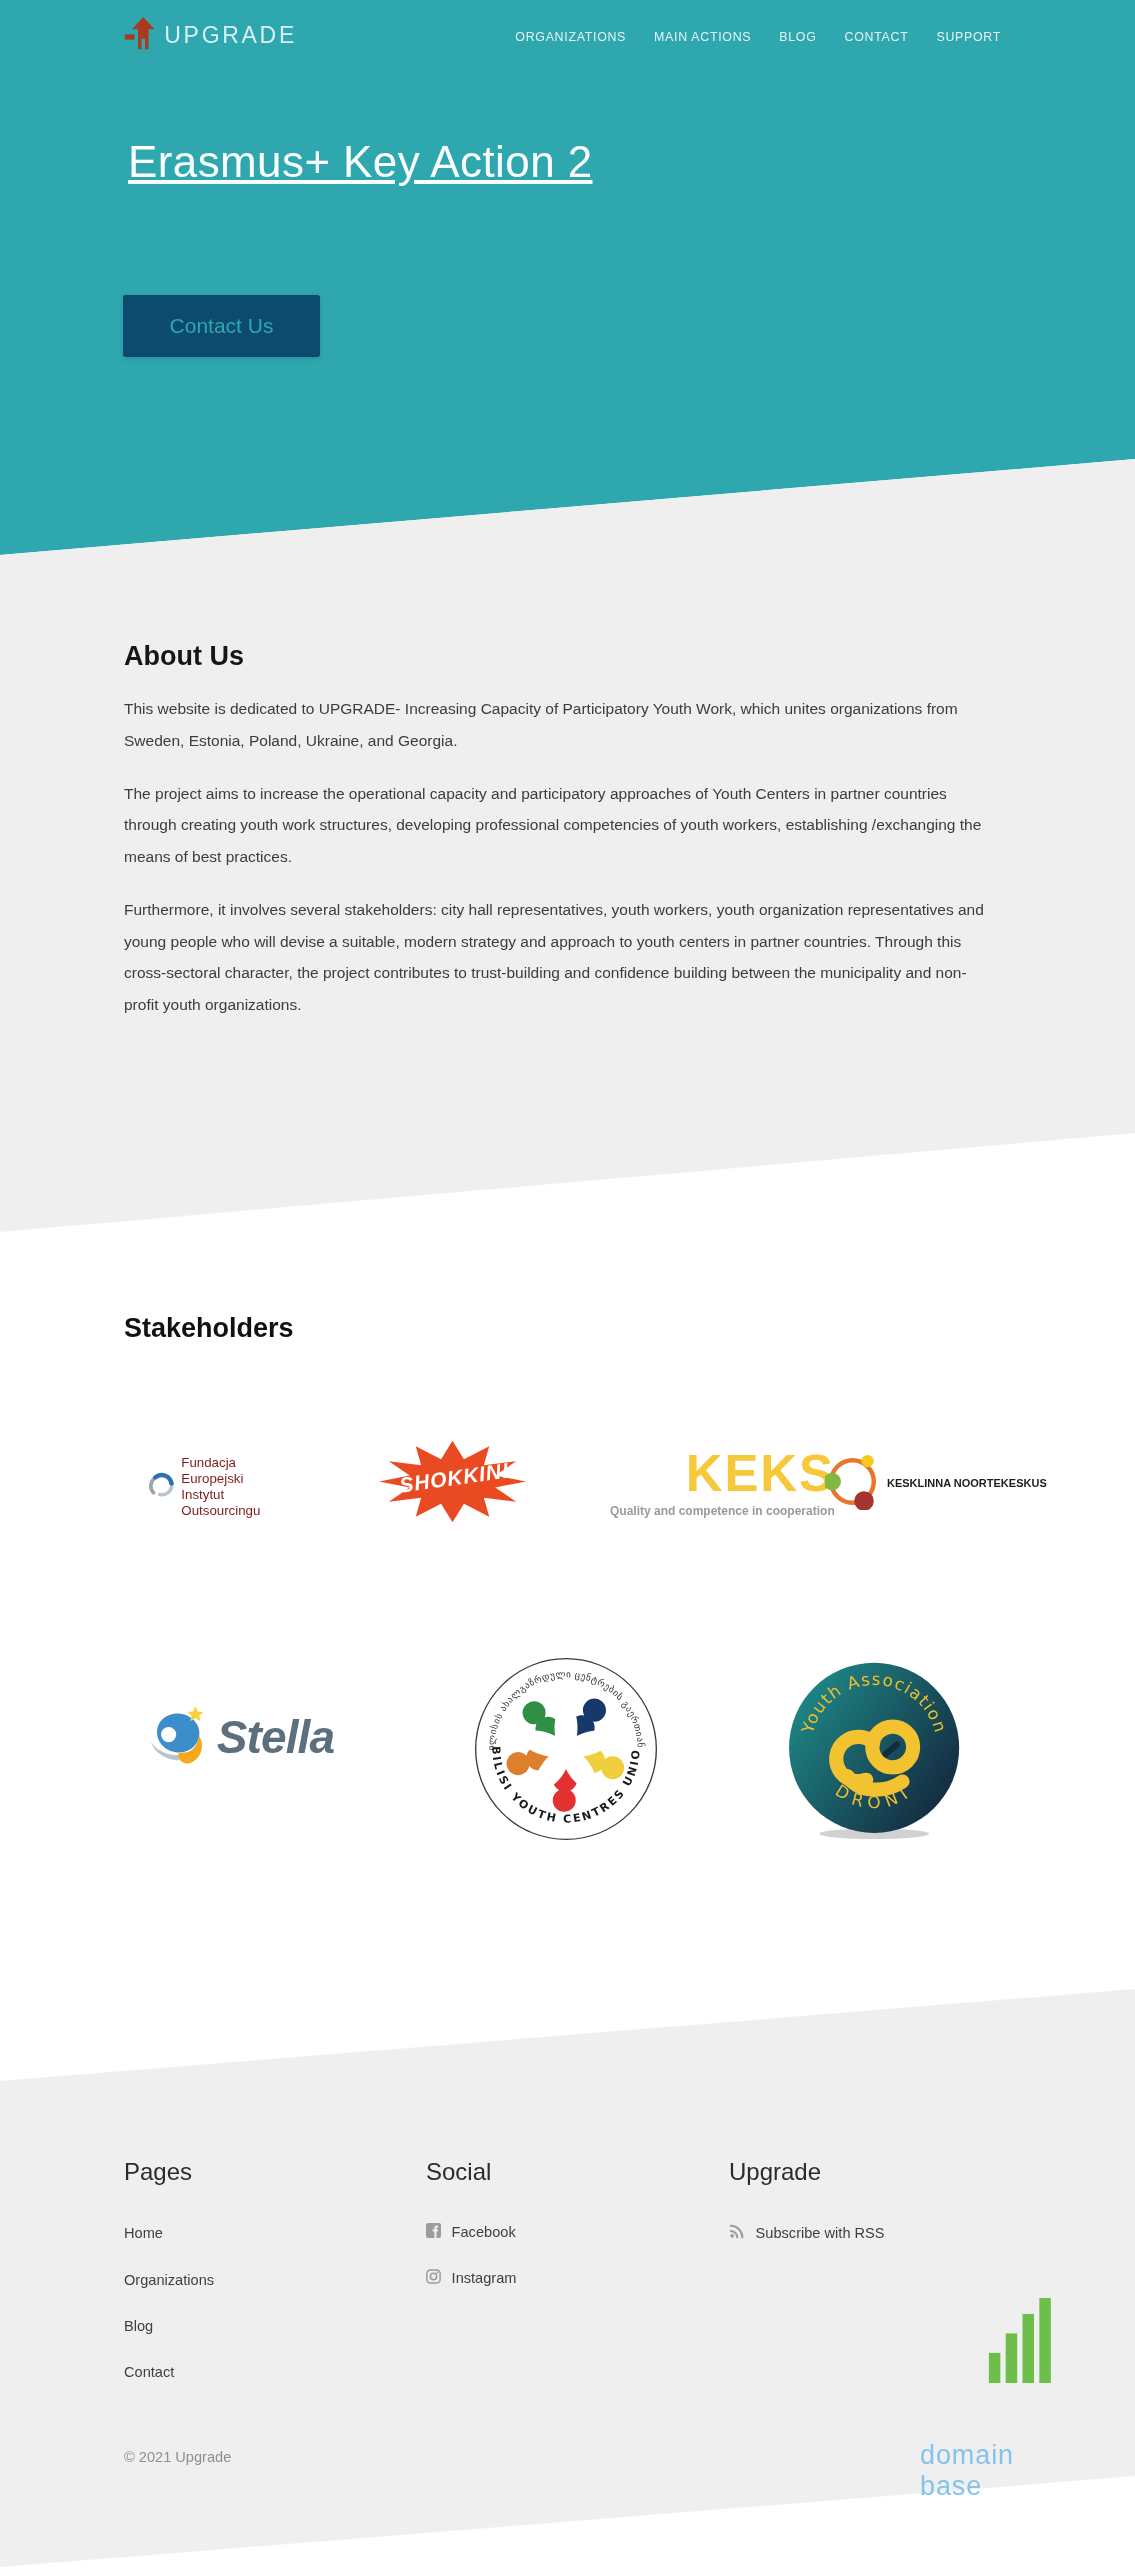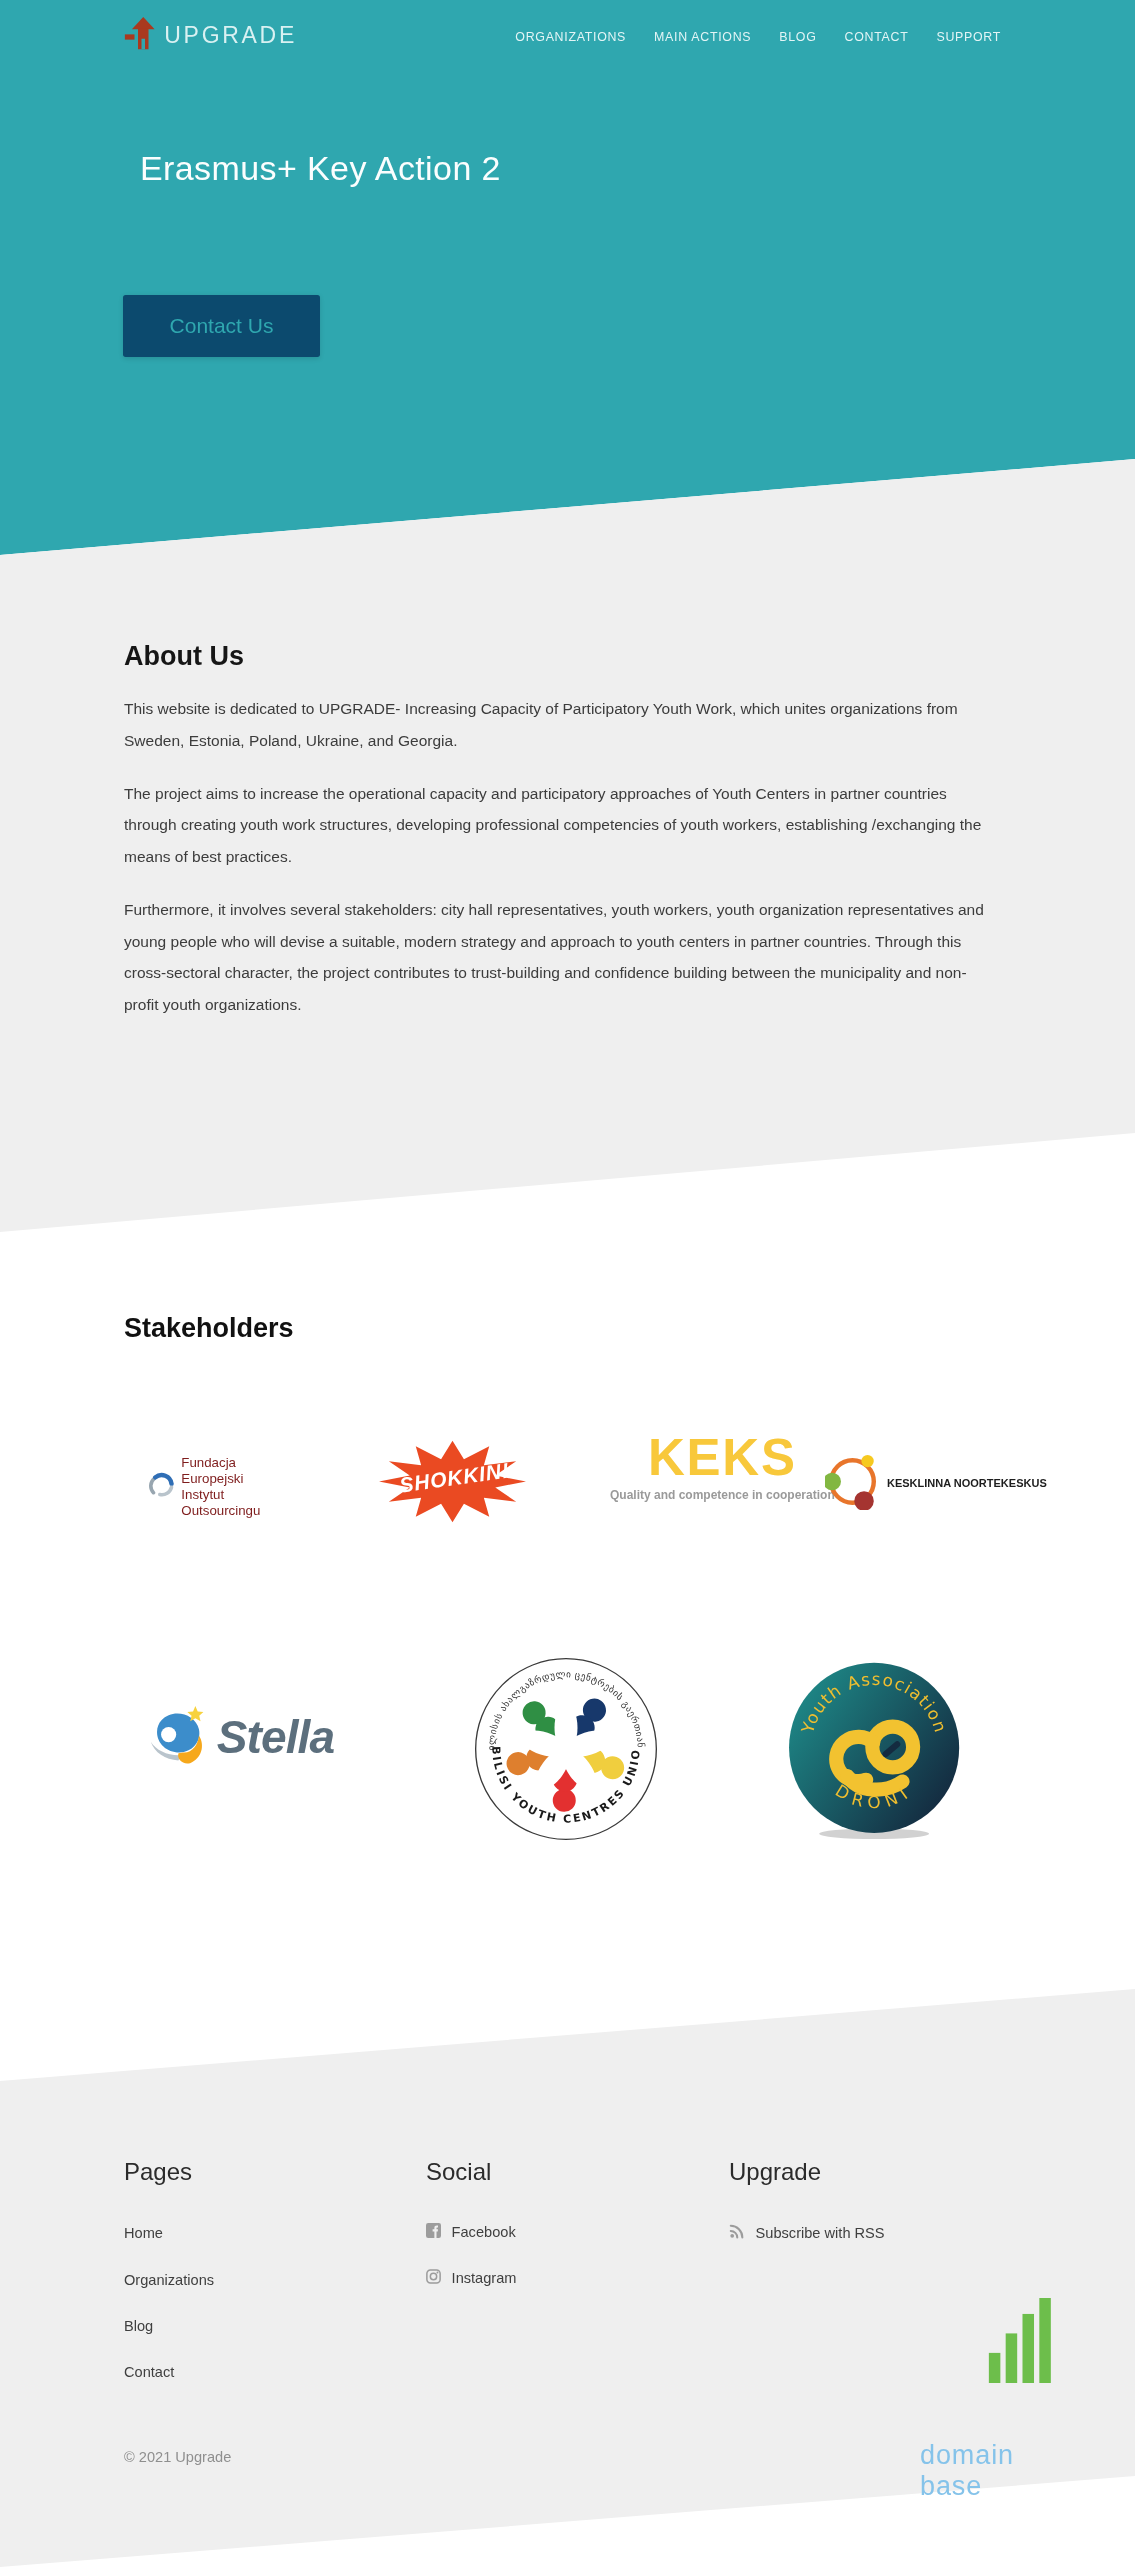--- a/index.html
+++ b/index.html
@@ -10,40 +10,40 @@
   #bg-about{height:1232px;background:#EFEFEF;clip-path:polygon(0 555px,1136px 459px,1136px 1133px,0 1232px);}
   #bg-footer{height:2567px;background:#EFEFEF;clip-path:polygon(0 2081px,1136px 1989px,1136px 2476px,0 2567px);}
 
   
   .logo{position:absolute;top:16px;left:124px;display:flex;align-items:center;gap:5.3px;cursor:pointer;}
   .logo-text{font-size:23px;font-weight:300;letter-spacing:2.7px;color:#D9F1F2;}
   .nav{position:absolute;top:30px;right:135px;display:flex;gap:28px;}
   .nav a{font-size:12.4px;letter-spacing:0.7px;color:#E3F5F6;text-decoration:none;cursor:pointer;}
 
   
-  .hero-title{position:absolute;top:133px;left:124px;margin:16px;font-size:34px;font-weight:400;
-              color:#FBFEFE;letter-spacing:0.4px;}
+  .hero-title{position:absolute;top:133px;left:124px;margin:4px;font-size:44px;font-weight:400;
+              color:#FBFEFE;letter-spacing:0.4px;text-decoration:underline;}
   .hero-sub{position:absolute;top:219px;left:124px;margin:0;font-size:23px;font-weight:400;color:#EAF8F8;}
   .cta{position:absolute;top:295px;left:123px;width:197px;height:62px;background:#0c4a6e;border:none;
        border-radius:2.7px;font-family:"Liberation Sans",sans-serif;font-size:21px;color:#2FA7AF;
        cursor:pointer;box-shadow:0 1.8px 5.3px rgba(0,0,0,.12);}
 
   
   .about{position:absolute;top:641px;left:124px;width:874px;}
   .about h2{margin:0 0 5.3px 0;font-size:27px;font-weight:700;color:#161616;}
   .about p{margin:21px 0 0 0;font-size:15.5px;line-height:2.05;color:#3C3C3C;}
 
   
   .stake-title{position:absolute;top:1313px;left:124px;margin:0;font-size:27px;font-weight:700;color:#111;}
   .slogo{position:absolute;display:flex;align-items:center;}
   .fundacja-text{font-size:13.3px;line-height:1.2;color:#7f1d1d;font-weight:500;margin-left:5.3px;}
   .shokkin-wrap{position:absolute;}
   .shokkin-txt{position:absolute;top:27px;left:19.5px;width:115px;text-align:center;transform:rotate(-8deg);
                font-size:21px;font-style:italic;font-weight:700;color:#fff;letter-spacing:0.9px;}
-  .keks{position:absolute;text-align:center;}
+  .keks{position:absolute;text-align:right;margin-top:16px;}
   .keks-word{font-size:51px;font-weight:800;color:#F8C83B;letter-spacing:1.8px;line-height:.95;}
   .keks-tag{font-size:12px;font-weight:700;color:#9A9A9A;margin-top:5.3px;}
   .kesklinna-text{font-size:11px;font-weight:700;color:#1D1D1D;white-space:nowrap;margin-left:7px;}
   .stella-word{font-size:46px;font-weight:700;font-style:italic;color:#5C6F7D;letter-spacing:-0.9px;margin-left:1.8px;}
 
   
   .fcol-h{margin:0;font-size:24px;font-weight:500;color:#2B2B2B;}
   .flink{display:flex;align-items:center;gap:10.6px;font-size:14.6px;color:#3F3F3F;cursor:pointer;}
   .copyright{position:absolute;top:2449px;left:124px;font-size:14.6px;color:#8F8F8F;}
   .ge-badge{position:absolute;top:2298px;left:883px;width:191px;height:186px;cursor:pointer;}

